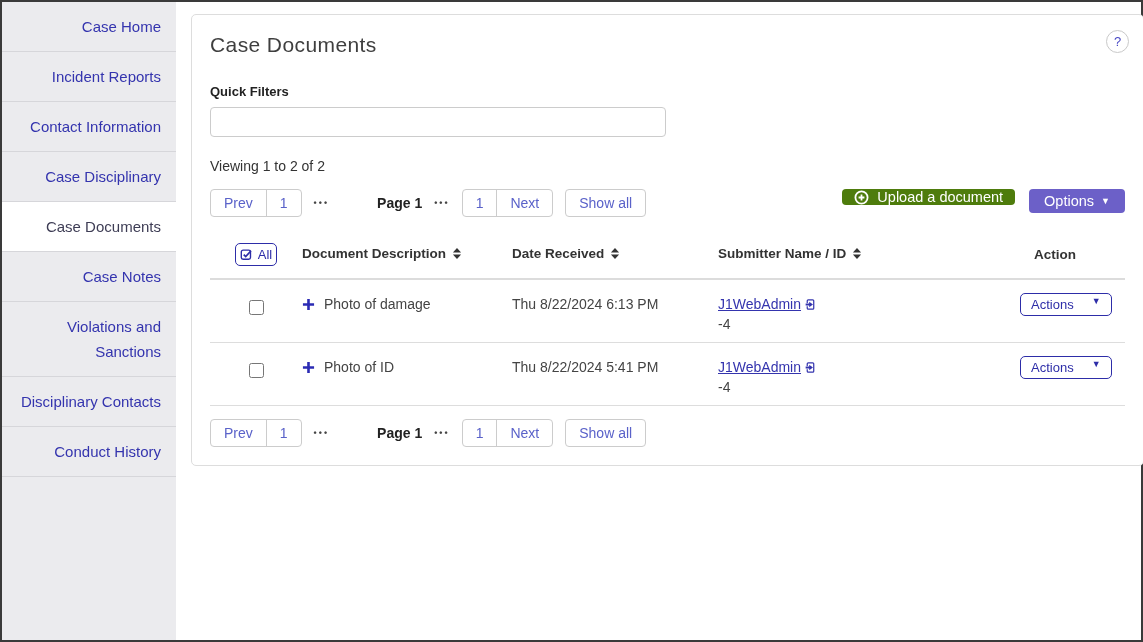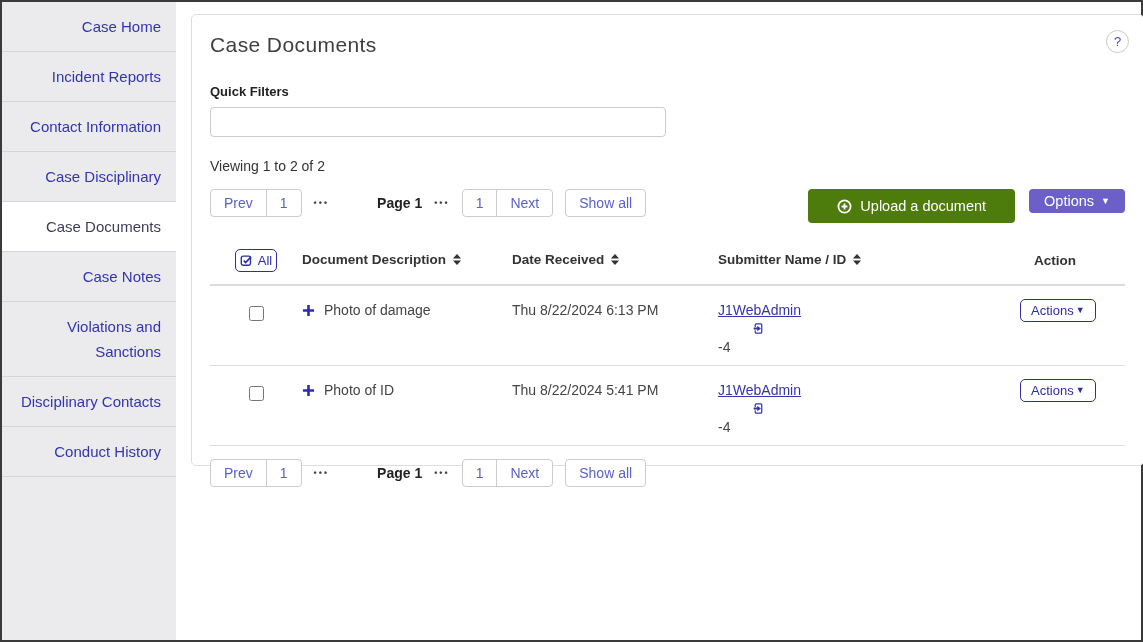--- a/index.html
+++ b/index.html
@@ -53,22 +53,22 @@
   .pager { display: flex; align-items: center; gap: 12px; }
   .pgroup { display: flex; border: 1px solid #ccc; border-radius: 4px; background: #fff; }
   .pcell { padding: 5px 13px; font-size: 14px; color: #5a62c9; cursor: pointer; }
   .pcell + .pcell { border-left: 1px solid #ccc; }
   .dots { font-size: 9px; letter-spacing: 2px; color: #444; font-weight: bold; }
   .pagelabel { font-size: 14px; font-weight: bold; color: #222; padding-left: 36px; }
 
   .btns { margin-left: auto; display: flex; gap: 14px; }
   .btn-upload {
     background: #4e7c0c; color: #fff; border: none; border-radius: 4px;
-    height: 34px; padding: 0 29px; font-size: 14.5px; display: flex;
-    align-items: center; gap: 8px; cursor: pointer;
+    height: 16px; padding: 0 12px; font-size: 14.5px; display: flex;
+    align-items: flex-end; gap: 8px; cursor: pointer;
     font-family: "Liberation Sans", sans-serif;
   }
   .btn-options {
     background: #6c60c8; color: #fff; border: none; border-radius: 4px;
     height: 24px; padding: 0 15px; font-size: 14.5px; display: flex;
     align-items: center; gap: 7px; cursor: pointer;
     font-family: "Liberation Sans", sans-serif;
   }
   .caret { font-size: 9px; line-height: 1; }
 
@@ -92,27 +92,27 @@
     vertical-align: top; border-bottom: 1px solid #ddd;
     padding: 16px 0 10px; font-size: 14px; color: #444;
   }
   .docs td.c-check { text-align: center; padding-top: 17px; }
   .docs td.c-action { padding-top: 13px; }
   .row-check { width: 15px; height: 15px; cursor: pointer; accent-color: #fff; }
   .desc-wrap { display: flex; align-items: center; gap: 9px; }
   .plus-icon { color: #2b2bb4; font-size: 13px; font-weight: bold; }
   .sub-link {
     color: #3434ae; text-decoration: underline; font-size: 14px;
-    display: inline-flex; align-items: center; gap: 4px; cursor: pointer; flex-direction: column;
+    display: inline-flex; align-items: center; gap: 4px; cursor: pointer;
   }
   .sub-id { margin-top: 4px; color: #444; }
   .btn-actions {
     border: 1px solid #2d2da8; color: #2d2da8; background: #fff;
     border-radius: 5px; font-size: 13px; padding: 3px 10px;
-    display: inline-flex; align-items: center; gap: 2px; cursor: pointer;
+    display: inline-flex; gap: 18px; cursor: pointer;
     font-family: "Liberation Sans", sans-serif;
   }
   .bottom-pager { margin-top: 13px; }
 </style>
 </head>
 <body>
 
 <div class="window">
 
   <nav class="sidebar">

